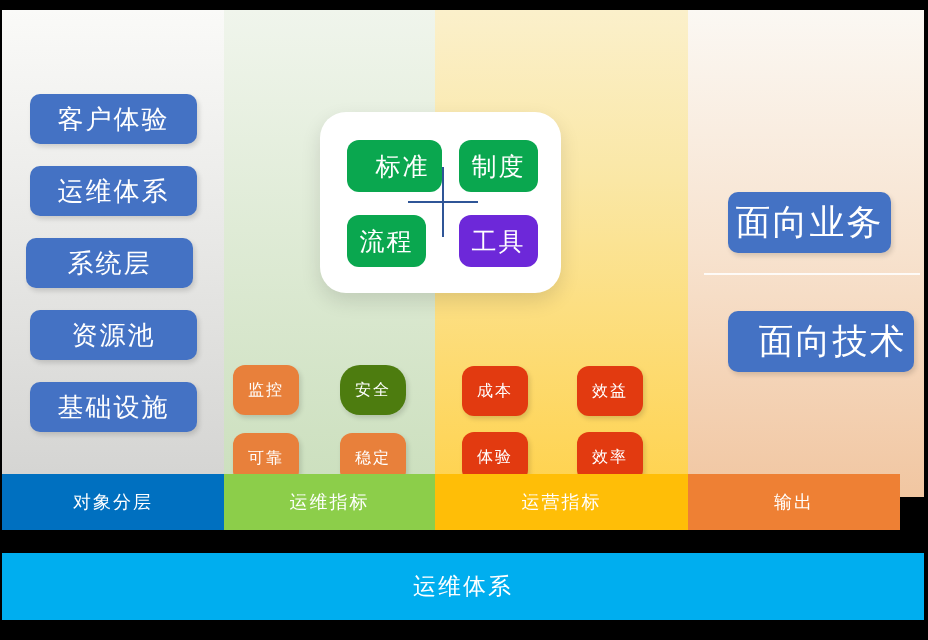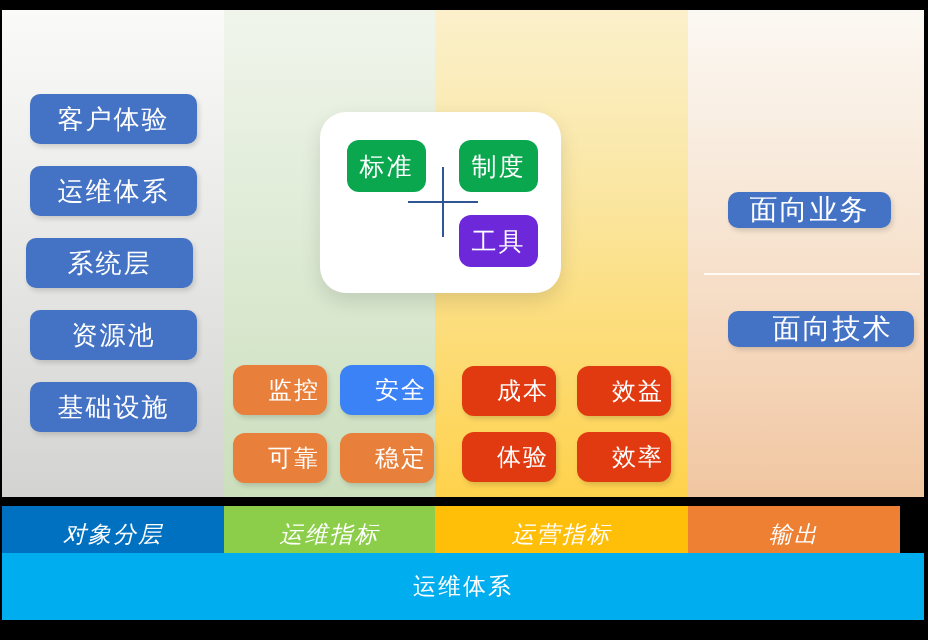--- a/index.html
+++ b/index.html
@@ -3,36 +3,36 @@
 <meta charset="utf-8">
 <style>
   html,body{margin:0;padding:0;background:#000;}
   .stage{
     position:relative;width:928px;height:640px;background:#000;overflow:hidden;
     font-family:"Liberation Sans","DejaVu Sans",sans-serif;
     -webkit-font-smoothing:antialiased;
   }
   .col{position:absolute;top:10px;height:487px;}
   .footer-seg{
-    position:absolute;top:506px;height:56px;display:flex;align-items:center;justify-content:center;
-    color:#fff;font-size:23px;letter-spacing:2px;font-style:italic;
+    position:absolute;top:474px;height:56px;display:flex;align-items:center;justify-content:center;
+    color:#fff;font-size:18px;letter-spacing:2px;
   }
   .bottom-bar{
     position:absolute;left:2px;top:553px;width:922px;height:67px;
     display:flex;align-items:center;justify-content:center;
     color:#fff;font-size:23px;letter-spacing:2px;
   }
   .btn{
     position:absolute;display:flex;align-items:center;justify-content:center;
     color:#fff;border-radius:10px;letter-spacing:2px;
     box-shadow:2px 3px 5px rgba(0,0,0,0.14);
   }
   .btn-lg{width:167px;height:50px;font-size:26px;}
-  .btn-rt{width:163px;height:36px;font-size:28px;}
-  .btn-sm{width:66px;height:50px;font-size:24px;border-radius:12px;padding-left:28px;}
+  .btn-rt{width:163px;height:61px;font-size:35px;}
+  .btn-sm{width:66px;height:50px;font-size:16px;border-radius:12px;}
   .card{
     position:absolute;left:320px;top:112px;width:241px;height:181px;
     background:#ffffff;border-radius:26px;box-shadow:0 8px 20px rgba(0,0,0,0.12);
   }
   .btn-card{width:79px;height:52px;font-size:25px;border-radius:12px;box-shadow:none;}
   .cross-h{position:absolute;left:408px;top:201px;width:70px;height:2px;}
   .cross-v{position:absolute;left:442px;top:167px;width:2px;height:70px;}
   .divider{position:absolute;left:704px;top:273px;width:216px;height:2px;background:rgba(255,255,255,0.85);}
 </style>
 </head>
@@ -47,26 +47,27 @@
 
   <div class="btn btn-lg" style="left: 30px; top: 94px; background: rgb(68, 114, 196);">客户体验</div>
   <div class="btn btn-lg" style="left: 30px; top: 166px; background: rgb(68, 114, 196);">运维体系</div>
   <div class="btn btn-lg" style="left: 26px; top: 238px; background: rgb(68, 114, 196);">系统层</div>
   <div class="btn btn-lg" style="left: 30px; top: 310px; background: rgb(68, 114, 196);">资源池</div>
   <div class="btn btn-lg" style="left: 30px; top: 382px; background: rgb(68, 114, 196);">基础设施</div>
 
   <div class="card"></div>
   <div class="cross-h" style="background: rgb(47, 85, 151);"></div>
   <div class="cross-v" style="background: rgb(47, 85, 151);"></div>
-  <div class="btn btn-card" style="left: 347px; top: 140px; background: rgb(10, 167, 79);">标准</div>
+  <div class="btn btn-card" style="left: 347px; top: 140px; background: rgb(10, 167, 79); padding-left: 16px;">标准</div>
   <div class="btn btn-card" style="left: 459px; top: 140px; background: rgb(10, 167, 79);">制度</div>
+  <div class="btn btn-card" style="left: 347px; top: 215px; background: rgb(10, 167, 79);">流程</div>
   <div class="btn btn-card" style="left: 459px; top: 215px; background: #6d28d9;">工具</div>
 
   <div class="btn btn-sm" style="left: 233px; top: 365px; background: rgb(232, 128, 59);">监控</div>
-  <div class="btn btn-sm" style="left: 340px; top: 365px; background: #3b82f6;">安全</div>
+  <div class="btn btn-sm" style="left: 340px; top: 365px; background: #4d7c0f; border-radius: 20px;">安全</div>
   <div class="btn btn-sm" style="left: 233px; top: 433px; background: rgb(232, 128, 59);">可靠</div>
   <div class="btn btn-sm" style="left: 340px; top: 433px; background: rgb(232, 128, 59);">稳定</div>
 
   <div class="btn btn-sm" style="left: 462px; top: 366px; background: rgb(226, 58, 16);">成本</div>
   <div class="btn btn-sm" style="left: 577px; top: 366px; background: rgb(226, 58, 16);">效益</div>
   <div class="btn btn-sm" style="left: 462px; top: 432px; background: rgb(226, 58, 16);">体验</div>
   <div class="btn btn-sm" style="left: 577px; top: 432px; background: rgb(226, 58, 16); font-family: Liberation Serif, serif;">效率</div>
 
   <div class="btn btn-rt" style="left: 728px; top: 192px; background: rgb(68, 114, 196);">面向业务</div>
   <div class="divider"></div>

